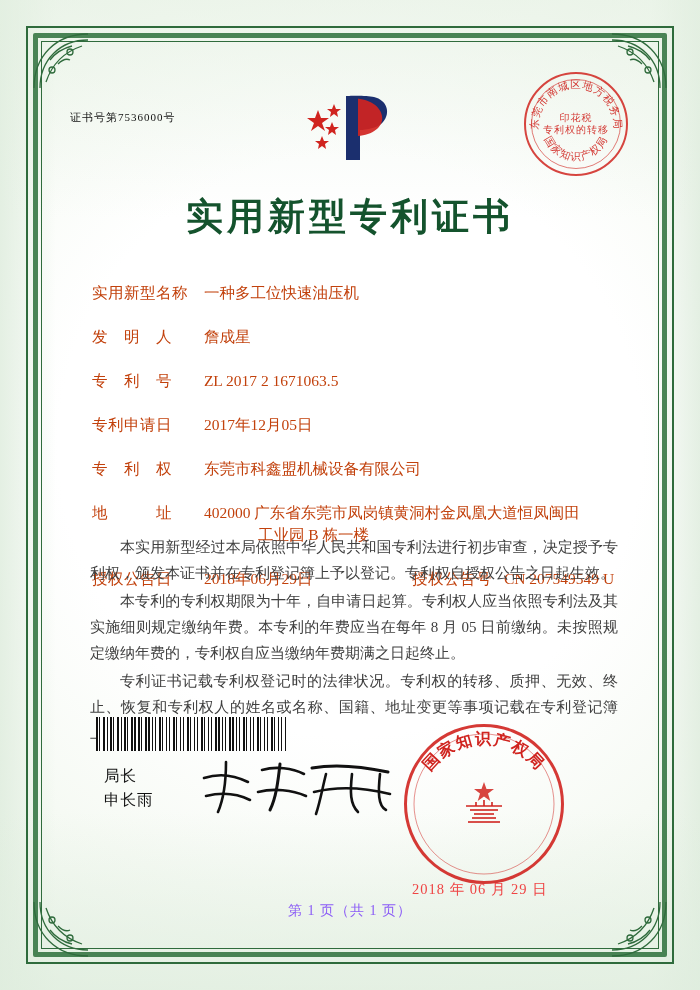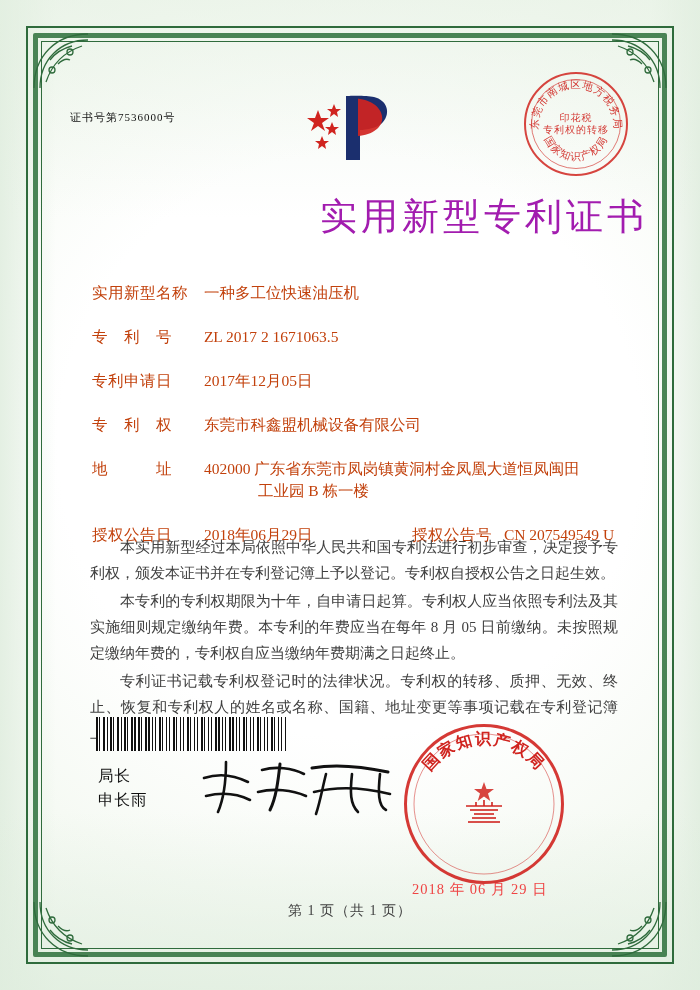--- a/index.html
+++ b/index.html
@@ -142,25 +142,25 @@
     width: 124px;
     height: 84px;
   }
   .logo svg { width: 100%; height: 100%; display: block; }
 
   .doc-title {
     position: absolute;
     left: 0;
     right: 0;
     top: 140px;
-    text-align: right;
+    text-align: center;
     font-size: 37px;
     letter-spacing: 4px;
-    color: #a21caf;
-    font-weight: normal;
+    color: #14532d;
+    font-weight: bold;
     font-family: "Liberation Serif", serif;
   }
 
   .fields {
     position: absolute;
     left: 40px;
     right: 10px;
     top: 230px;
     font-size: 15.5px;
     color: #c2410c;
@@ -225,21 +225,21 @@
     background:
       repeating-linear-gradient(90deg,
         #111 0px, #111 1.5px, #fff 1.5px, #fff 3px,
         #111 3px, #111 4px, #fff 4px, #fff 7px,
         #111 7px, #111 9px, #fff 9px, #fff 10.5px,
         #111 10.5px, #111 11.5px, #fff 11.5px, #fff 14px);
   }
 
   .signature-block {
     position: absolute;
-    left: 46px;
+    left: 52px;
     top: 712px;
     font-size: 15.5px;
     line-height: 24px;
     color: #111;
     letter-spacing: 1px;
   }
   .handwriting {
     position: absolute;
     left: 140px;
     top: 700px;
@@ -286,21 +286,21 @@
     letter-spacing: 1px;
   }
 
   .page-foot {
     position: absolute;
     left: 0;
     right: 0;
     bottom: 18px;
     text-align: center;
     font-size: 14px;
-    color: #404040;
+    color: #8b5cf6;
     letter-spacing: 1px;
     margin-top: 6px;
   }
 </style>
 </head>
 <body>
 
 <div class="page">
   <div class="paper-tint"></div>
   <div class="paper-tint shade"></div>
@@ -398,20 +398,24 @@
     </div>
 
     <div class="doc-title">实用新型专利证书</div>
 
     <div class="fields">
       <div class="field-row">
         <span class="field-label">实用新型名称</span>
         <span class="field-value">一种多工位快速油压机</span>
       </div>
       <div class="field-row">
+        <span class="field-label">发　明　人</span>
+        <span class="field-value">詹成星</span>
+      </div>
+      <div class="field-row">
         <span class="field-label">专　利　号</span>
         <span class="field-value">ZL 2017 2 1671063.5</span>
       </div>
       <div class="field-row">
         <span class="field-label">专利申请日</span>
         <span class="field-value">2017年12月05日</span>
       </div>
       <div class="field-row">
         <span class="field-label">专　利　权</span>
         <span class="field-value">东莞市科鑫盟机械设备有限公司</span>

